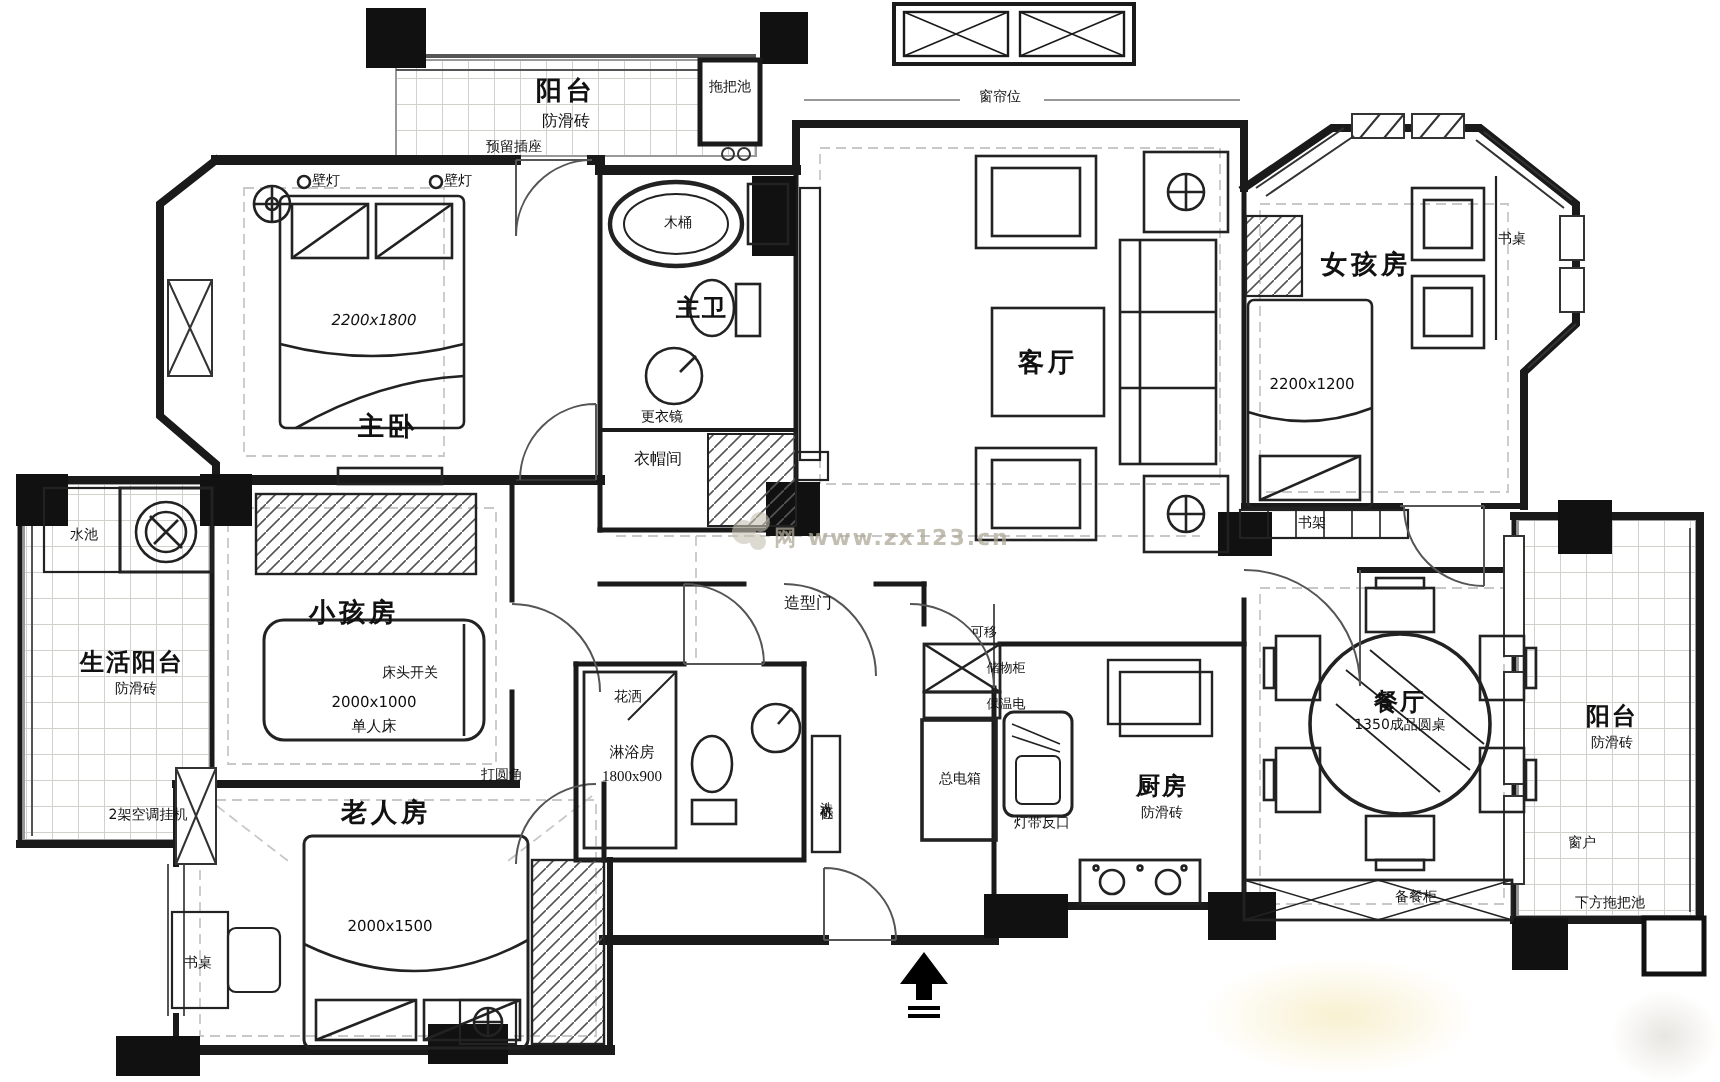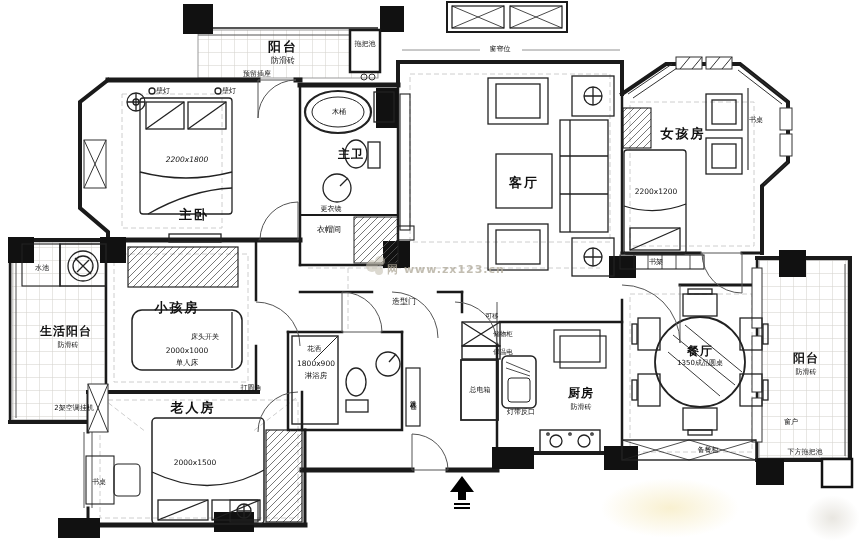--- a/index.html
+++ b/index.html
@@ -326,21 +326,21 @@
   <div class="lbl t75" style="left:187px;top:351px;">2000x1000</div>
   <div class="lbl t75" style="left:187px;top:363px;">单人床</div>
   <div class="lbl t7" style="left:251px;top:388px;">打圆角</div>
 
   <div class="lbl rm13" style="left:193px;top:407px;">老人房</div>
   <div class="lbl t75" style="left:195px;top:463px;">2000x1500</div>
   <div class="lbl t7" style="left:99px;top:482px;">书桌</div>
 
   <div class="lbl t7" style="left:314px;top:349px;">花洒</div>
   <div class="lbl t75" style="left:316px;top:376px;">淋浴房</div>
-  <div class="lbl t75" style="left:316px;top:364px;">1800x900</div>
+  <div class="lbl t75" style="left:316px;top:388px;font-family:Liberation Serif, serif;">1800x900</div>
   <div class="lbl vert" style="left:413px;top:397px;">洗衣机位</div>
 
   <div class="lbl t8" style="left:404px;top:302px;">造型门</div>
   <div class="lbl t65" style="left:470px;top:316px;">可移</div>
 
   <div class="lbl t65" style="left:481px;top:334px;">储物柜</div>
   <div class="lbl t65" style="left:481px;top:352px;">保温电</div>
   <div class="lbl t7" style="left:480px;top:390px;">总电箱</div>
   <div class="lbl t7" style="left:521px;top:412px;">灯带反口</div>
   <div class="lbl rm12" style="left:581px;top:393px;">厨房</div>

